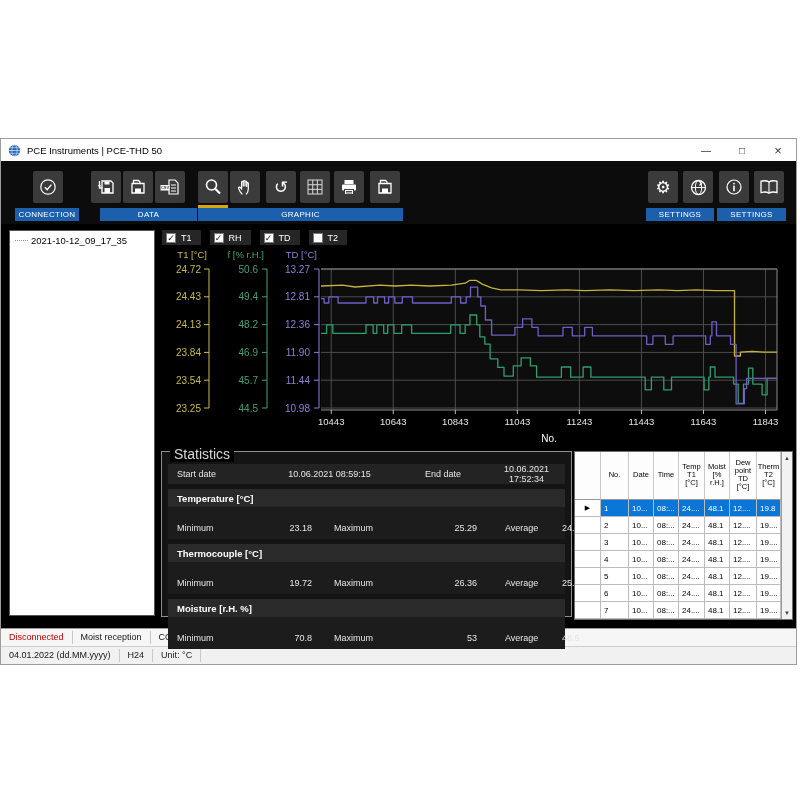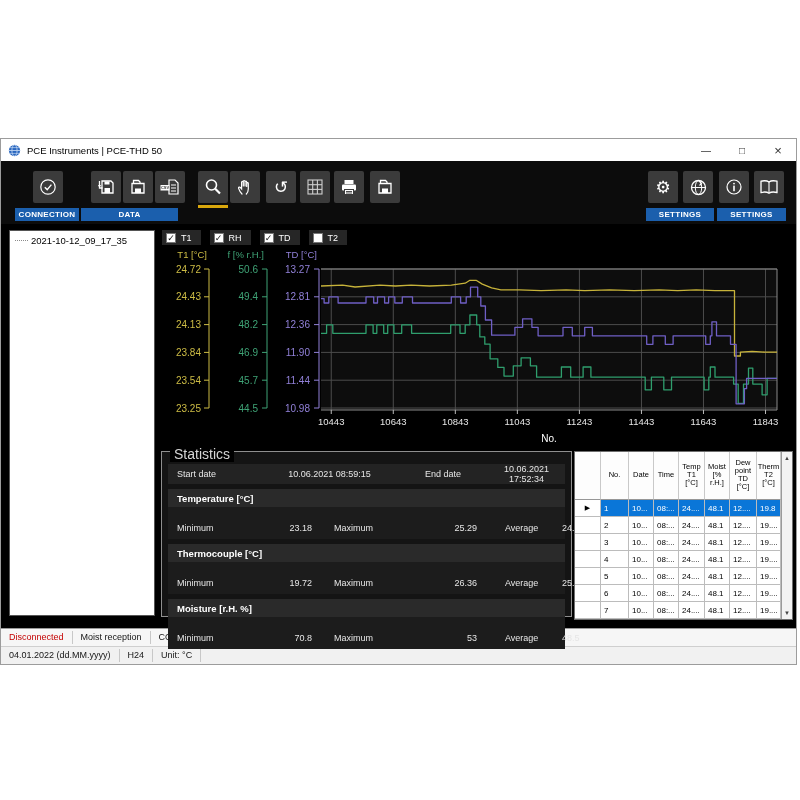--- a/index.html
+++ b/index.html
@@ -18,21 +18,21 @@
   .win-btn.close { font-size:13px; }
 
   
   .toolbar { height:63px; background:#0c0c0c; position:relative; }
   .tb-btn { position:absolute; top:10px; width:30px; height:32px; background:#3b3b3b;
             border-radius:2px; display:flex; align-items:center; justify-content:center; color:#fff; }
   .tb-btn svg { display:block; }
   .tb-glyph { font-size:17px; line-height:17px; color:#fff; }
   .tb-underline { position:absolute; top:44px; height:3px; width:30px; background:#d9a70d; }
   .tb-label { position:absolute; top:47px; height:13px; background:#1b5fad; color:#fff;
-              font-size:8px; font-weight:bold; display:flex; align-items:center; justify-content:center;
+              font-size:8px; font-weight:normal; display:flex; align-items:center; justify-content:center;
               letter-spacing:.3px; }
 
   
   .content { position:relative; height:404px; background:#000; }
 
   .tree { position:absolute; left:8px; top:6px; width:146px; height:386px; background:#fff;
           border:1px solid #555; font-size:9.5px; padding:4px 2px; }
   .tree-item { display:flex; align-items:center; color:#000; padding-left:3px; }
   .tree-dash { width:13px; border-top:1px dotted #8a8a8a; margin-right:3px; }
 
@@ -201,21 +201,22 @@
       </svg>
     </div>
     <div class="tb-btn" style="left:753px">
       <svg width="22" height="18" viewBox="0 0 22 18">
         <path d="M11 4 C9 2.5 6 2.5 3 3.2 V14.5 C6 13.8 9 13.8 11 15.2 C13 13.8 16 13.8 19 14.5 V3.2 C16 2.5 13 2.5 11 4 Z" fill="none" stroke="#fff" stroke-width="1.3"></path>
         <line x1="11" y1="4" x2="11" y2="15" stroke="#fff" stroke-width="1.1"></line>
       </svg>
     </div>
 
     <div class="tb-label" style="left:14px;  width:64px">CONNECTION</div>
-    <div class="tb-label" style="left:80px;  width:97px">DATA</div>
+    <div class="tb-label" style="left:99px;  width:97px">DATA</div>
+    <div class="tb-label" style="left:197px; width:205px">GRAPHIC</div>
     <div class="tb-label" style="left:645px; width:68px">SETTINGS</div>
     <div class="tb-label" style="left:716px; width:69px">SETTINGS</div>
   </div>
 
   <div class="content">
 
     <div class="tree">
       <div class="tree-item">
         <span class="tree-dash"></span>
         <span>2021-10-12_09_17_35</span>

